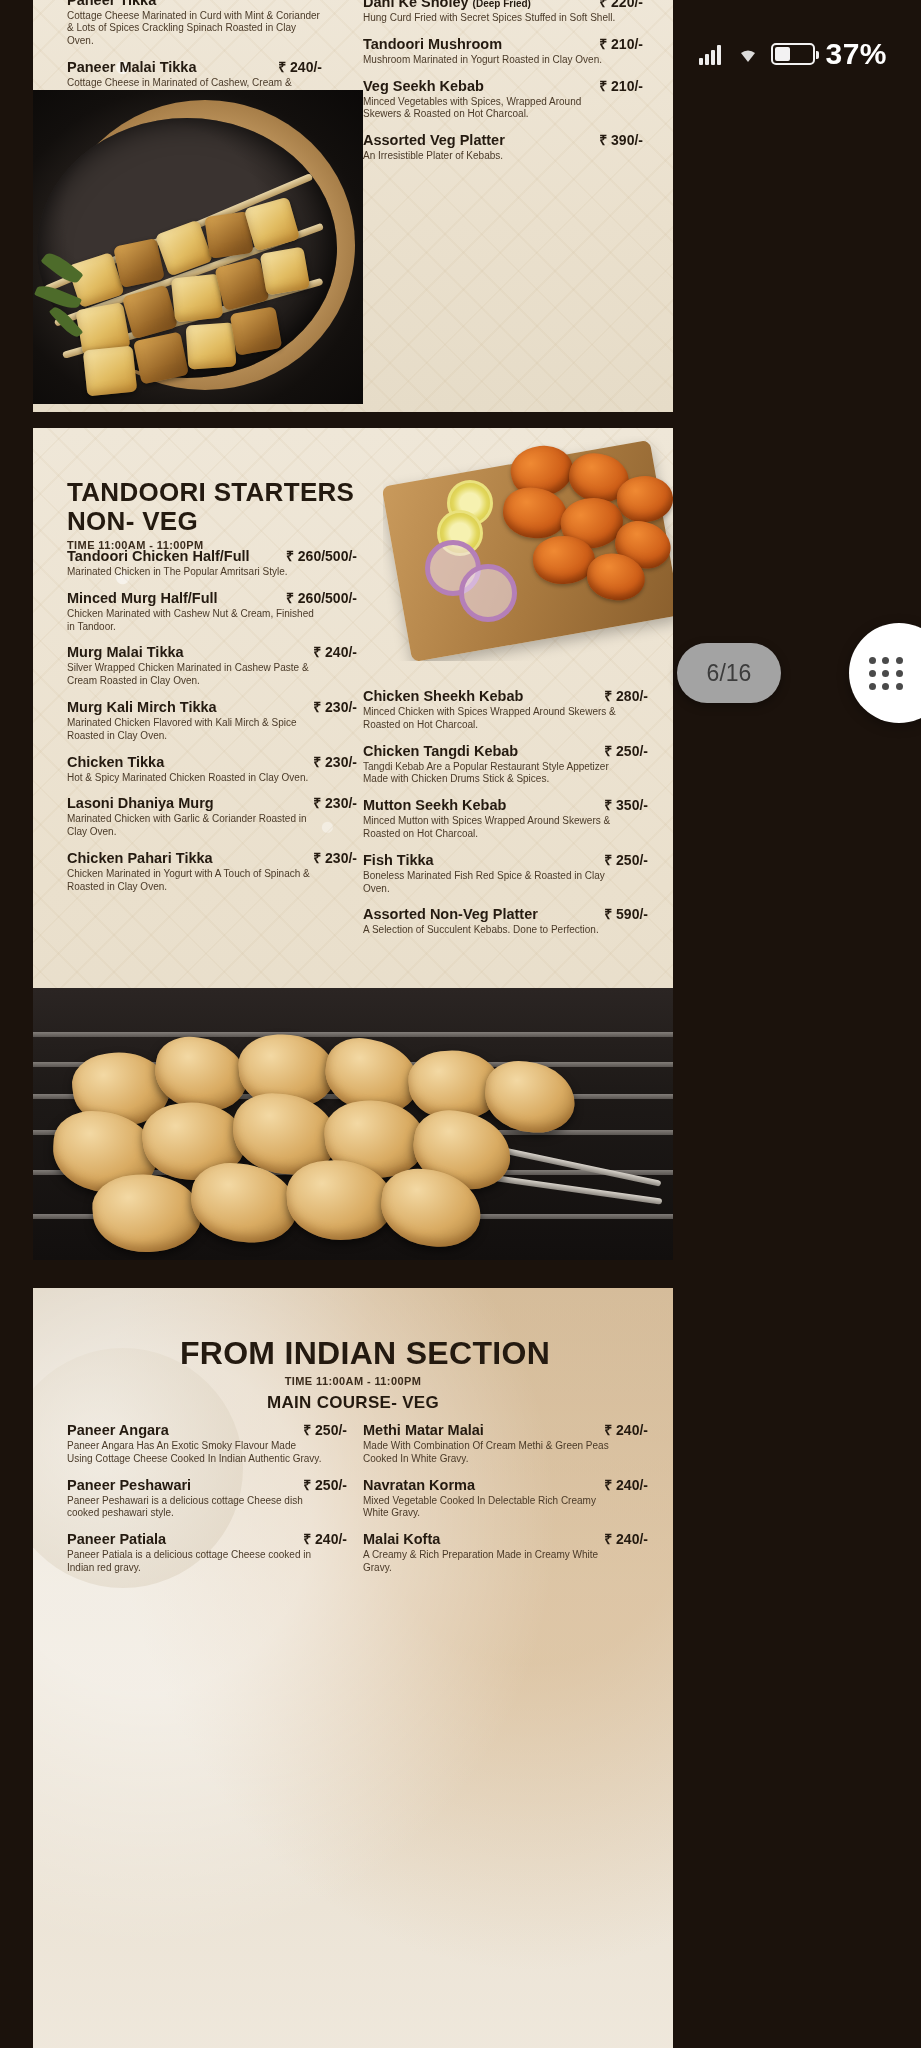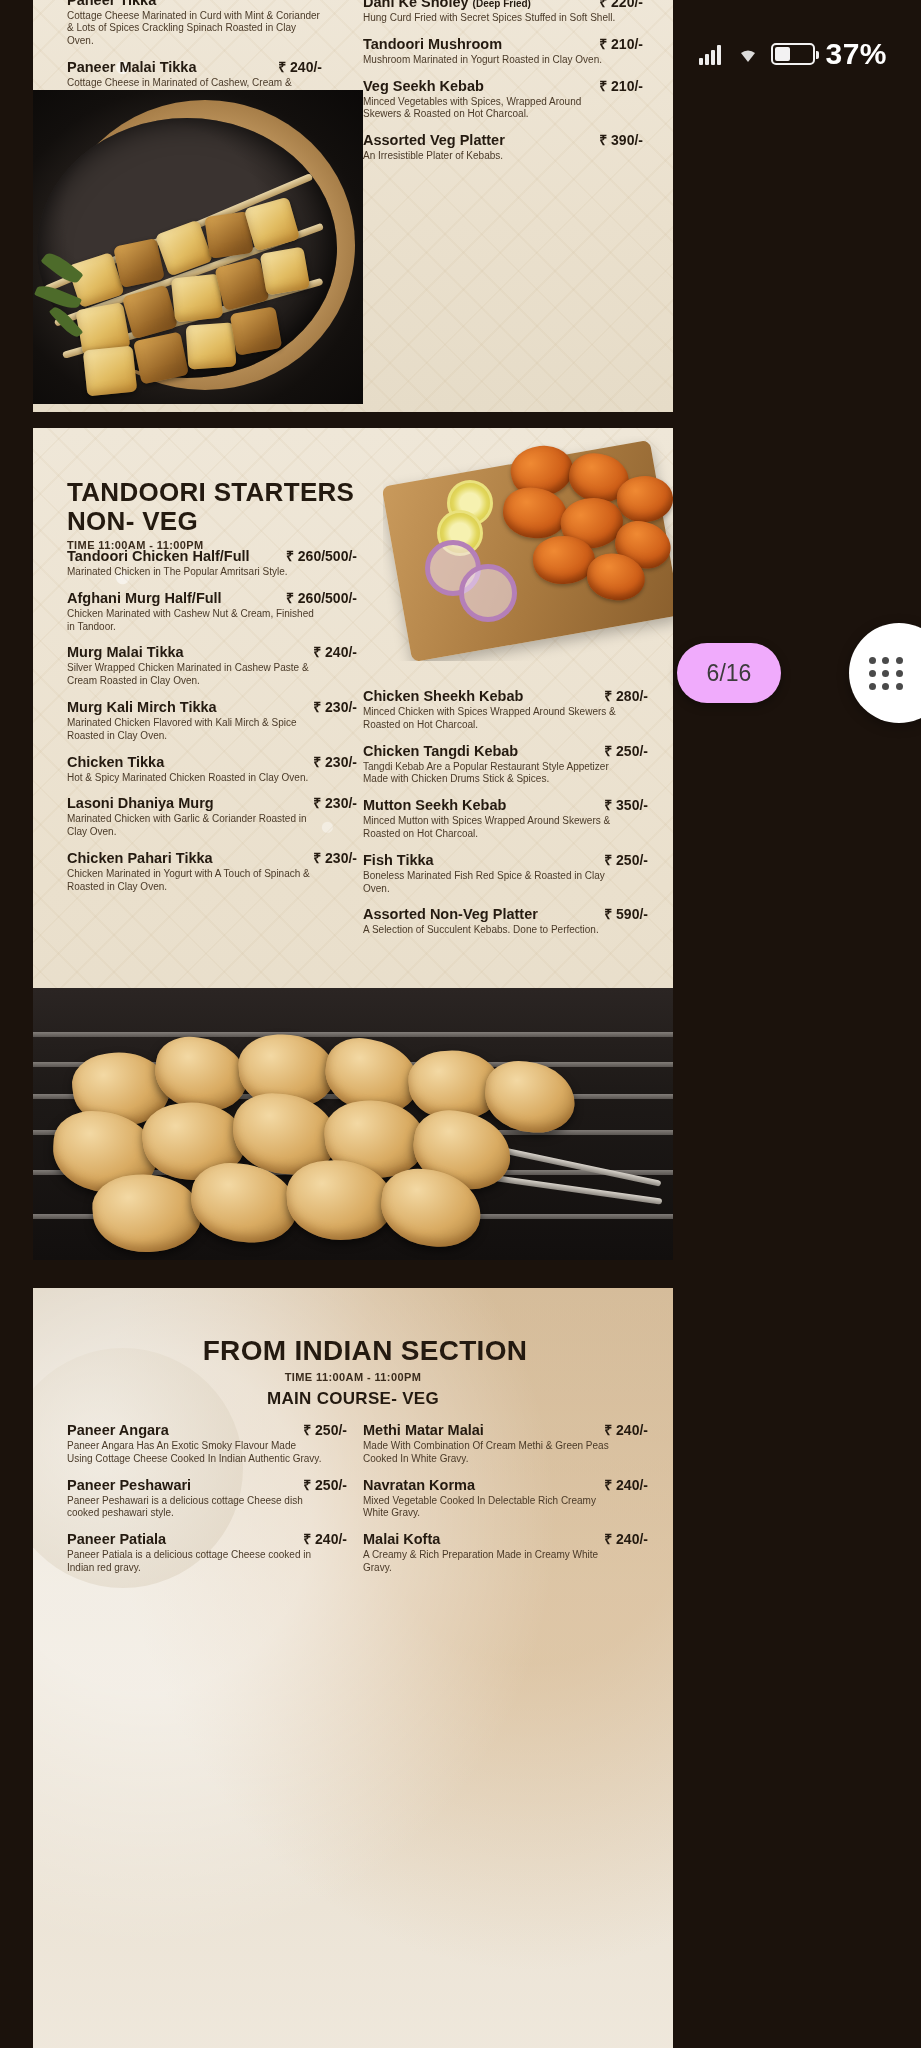--- a/index.html
+++ b/index.html
@@ -283,21 +283,21 @@
   }
 
   
   .page-pill {
     position: absolute;
     right: 140px;
     top: 643px;
     width: 104px;
     height: 60px;
     border-radius: 30px;
-    background: #f0abfc;
+    background: #a3a3a3;
     display: flex;
     align-items: center;
     justify-content: center;
     box-shadow: 0 3px 10px rgba(0,0,0,.35);
     z-index: 50;
   }
   .page-pill span {
     font-size: 23px;
     color: #3c3c3c;
     font-weight: 400;
@@ -469,21 +469,21 @@
     <div class="col" style="left:34px; top:118px; width:290px;">
       <div class="item">
         <div class="item-head">
           <div class="item-name">Tandoori Chicken Half/Full</div>
           <div class="item-price">₹ 260/500/-</div>
         </div>
         <div class="item-desc">Marinated Chicken in The Popular Amritsari Style.</div>
       </div>
       <div class="item">
         <div class="item-head">
-          <div class="item-name">Afghani Murg Half/Full</div>
+          <div class="item-name">Minced Murg Half/Full</div>
           <div class="item-price">₹ 260/500/-</div>
         </div>
         <div class="item-desc">Chicken Marinated with Cashew Nut &amp; Cream, Finished in Tandoor.</div>
       </div>
       <div class="item">
         <div class="item-head">
           <div class="item-name">Murg Malai Tikka</div>
           <div class="item-price">₹ 240/-</div>
         </div>
         <div class="item-desc">Silver Wrapped Chicken Marinated in Cashew Paste &amp; Cream Roasted in Clay Oven.</div>
@@ -581,21 +581,21 @@
       <div class="gchunk" style="left:254px; top:172px; width:106px; height:80px; transform:rotate(-3deg);"></div>
       <div class="gchunk" style="left:348px; top:182px; width:100px; height:76px; transform:rotate(6deg);"></div>
     </div>
   </div>
 
   <div class="page page3">
     <div class="p3-bg"></div>
     <div class="p3-bowl"></div>
 
     <div style="position:absolute; left:0; top:48px; width:640px; text-align:center;">
-      <div class="sec-title" style="font-size:28px;margin-left:24px;">FROM INDIAN SECTION</div>
+      <div class="sec-title" style="font-size:32px;margin-left:24px;">FROM INDIAN SECTION</div>
       <div class="sec-sub">TIME 11:00AM - 11:00PM</div>
       <div class="sec-sub2">MAIN COURSE- VEG</div>
     </div>
 
     <div class="col" style="left:34px; top:132px; width:280px;">
       <div class="item">
         <div class="item-head">
           <div class="item-name">Paneer Angara</div>
           <div class="item-price">₹ 250/-</div>
         </div>

